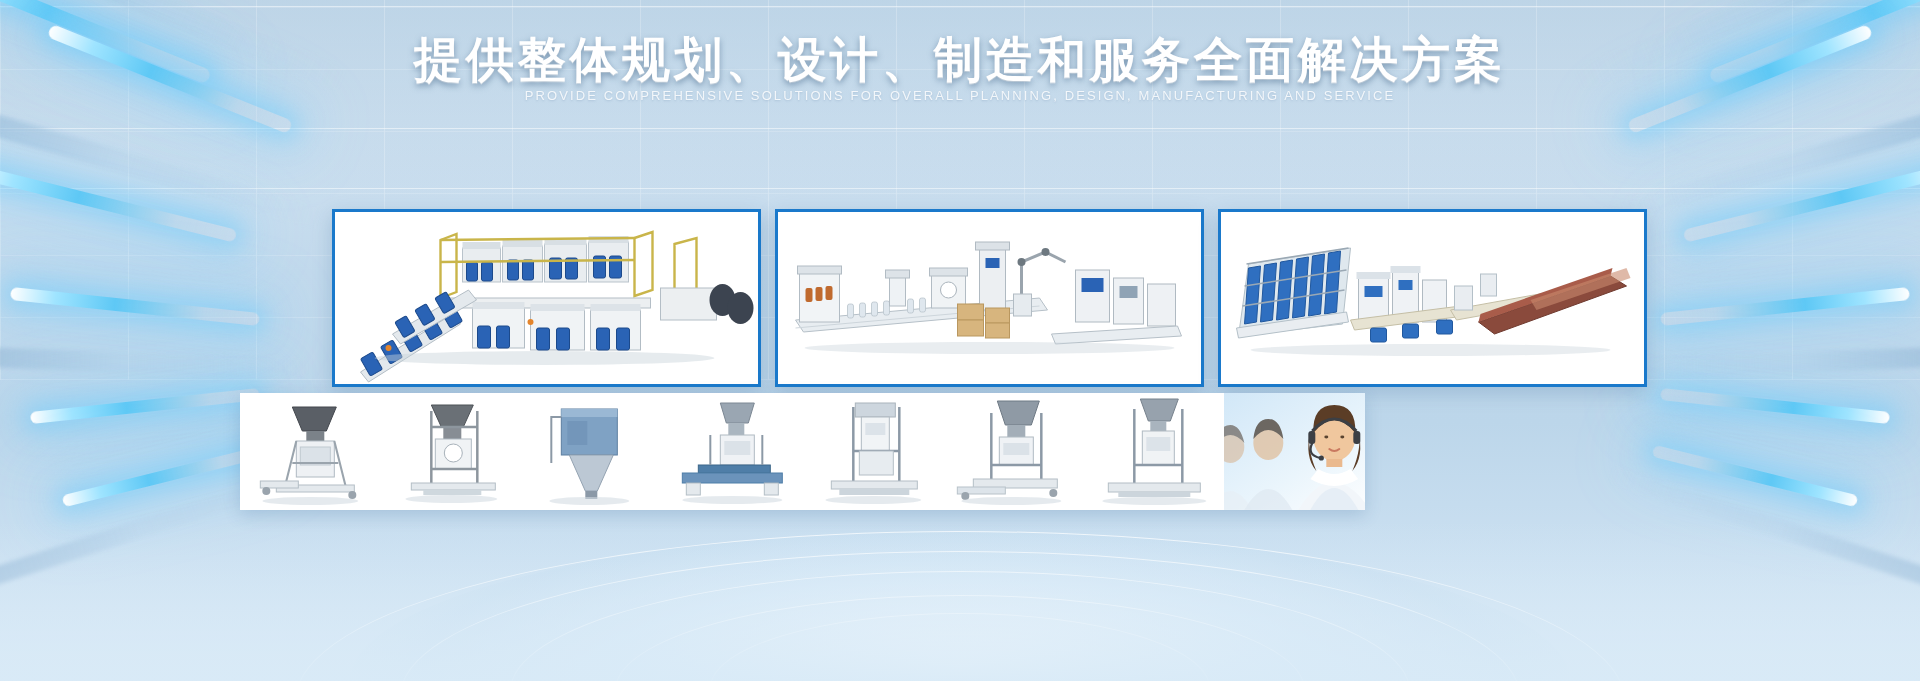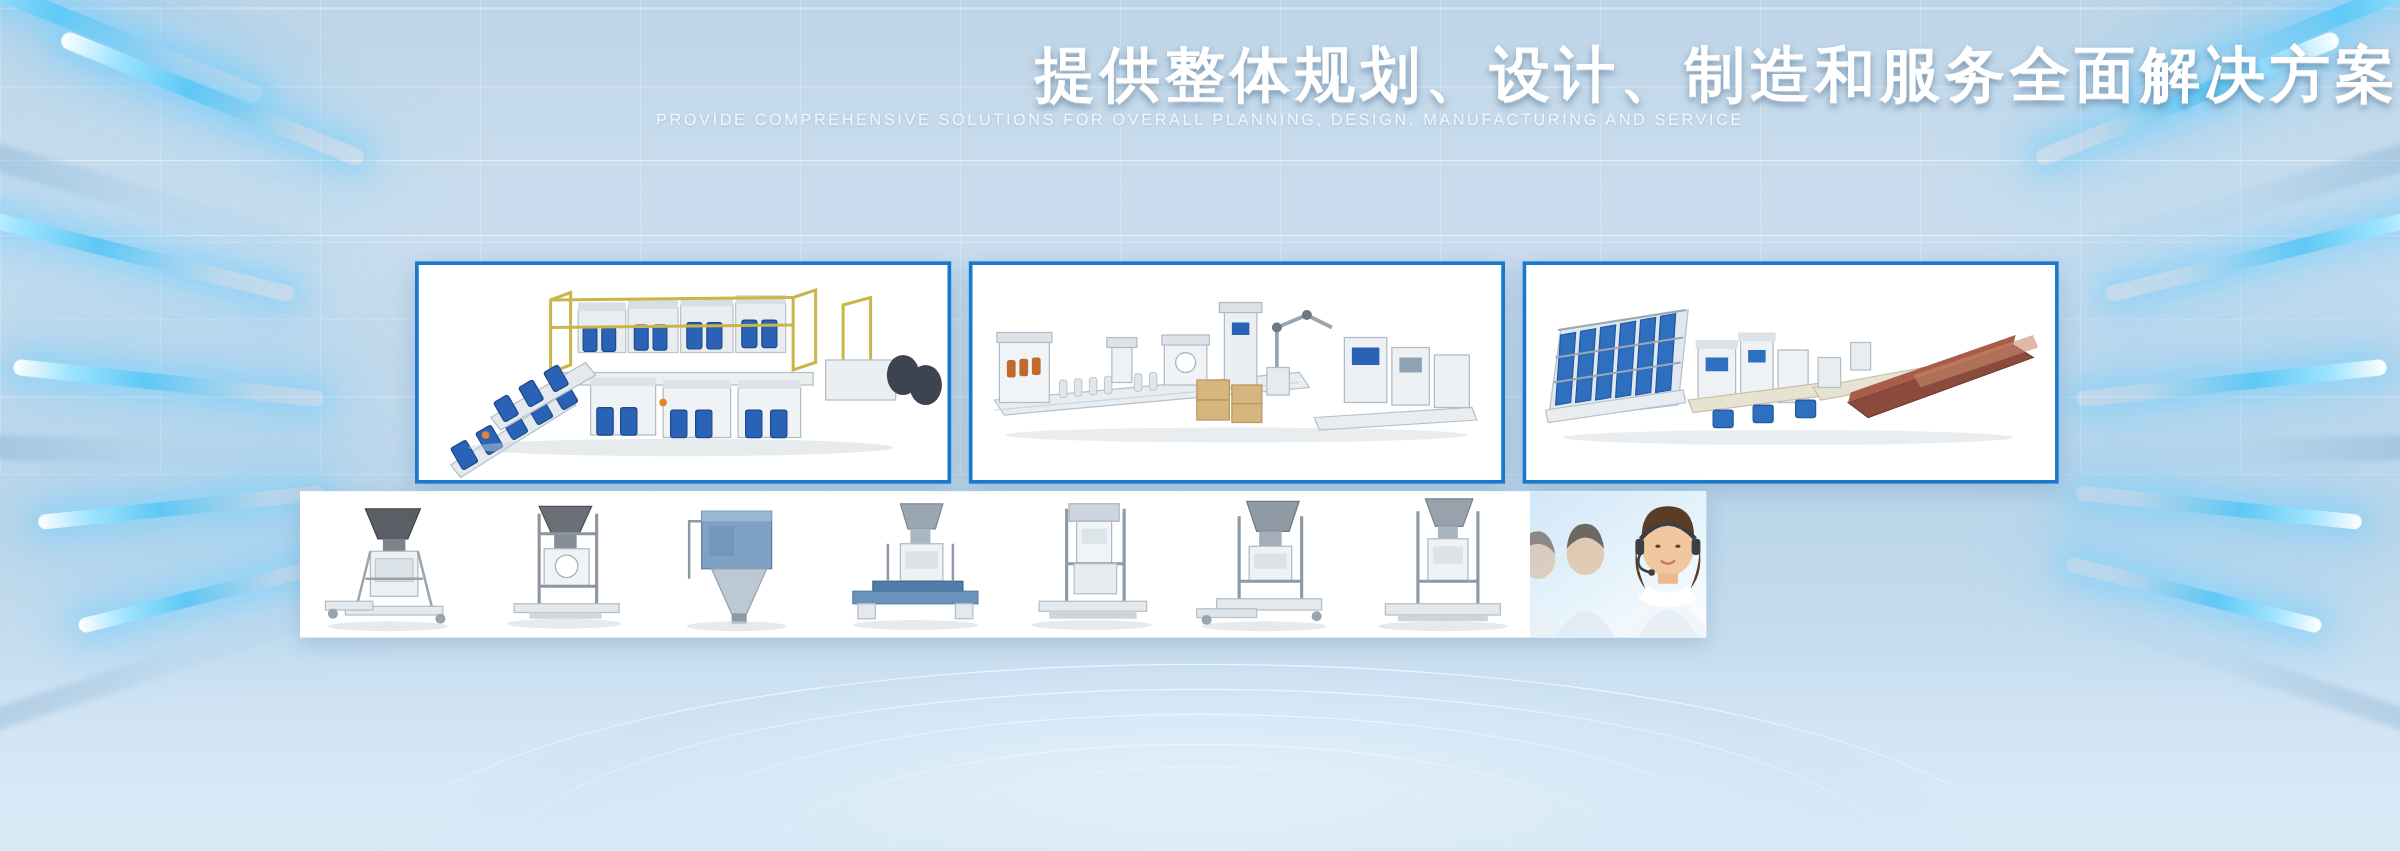--- a/index.html
+++ b/index.html
@@ -44,21 +44,21 @@
     position:absolute; border-radius:40px;
     background:linear-gradient(90deg, rgba(150,185,215,.85), rgba(176,205,230,.25), rgba(190,216,236,0));
     filter:blur(2px);
   }
   .tube-dim.right{
     background:linear-gradient(270deg, rgba(150,185,215,.85), rgba(176,205,230,.25), rgba(190,216,236,0));
   }
 
   
   .headline{
-    position:absolute; left:0; top:28px; width:1920px; text-align:right;
+    position:absolute; left:0; top:28px; width:1920px; text-align:center;
     font-size:48px; font-weight:bold; color:#ffffff; letter-spacing:4px;
     text-shadow:0 3px 6px rgba(60,95,130,.55), 0 1px 0 rgba(255,255,255,.8);
     white-space:nowrap;
   }
   .subhead{
     position:absolute; left:0; top:88px; width:1920px; text-align:center;
     font-size:13px; color:rgba(255,255,255,.82); letter-spacing:2.1px;
     white-space:nowrap; text-shadow:0 1px 2px rgba(120,150,180,.35);
   }
   .pill{

